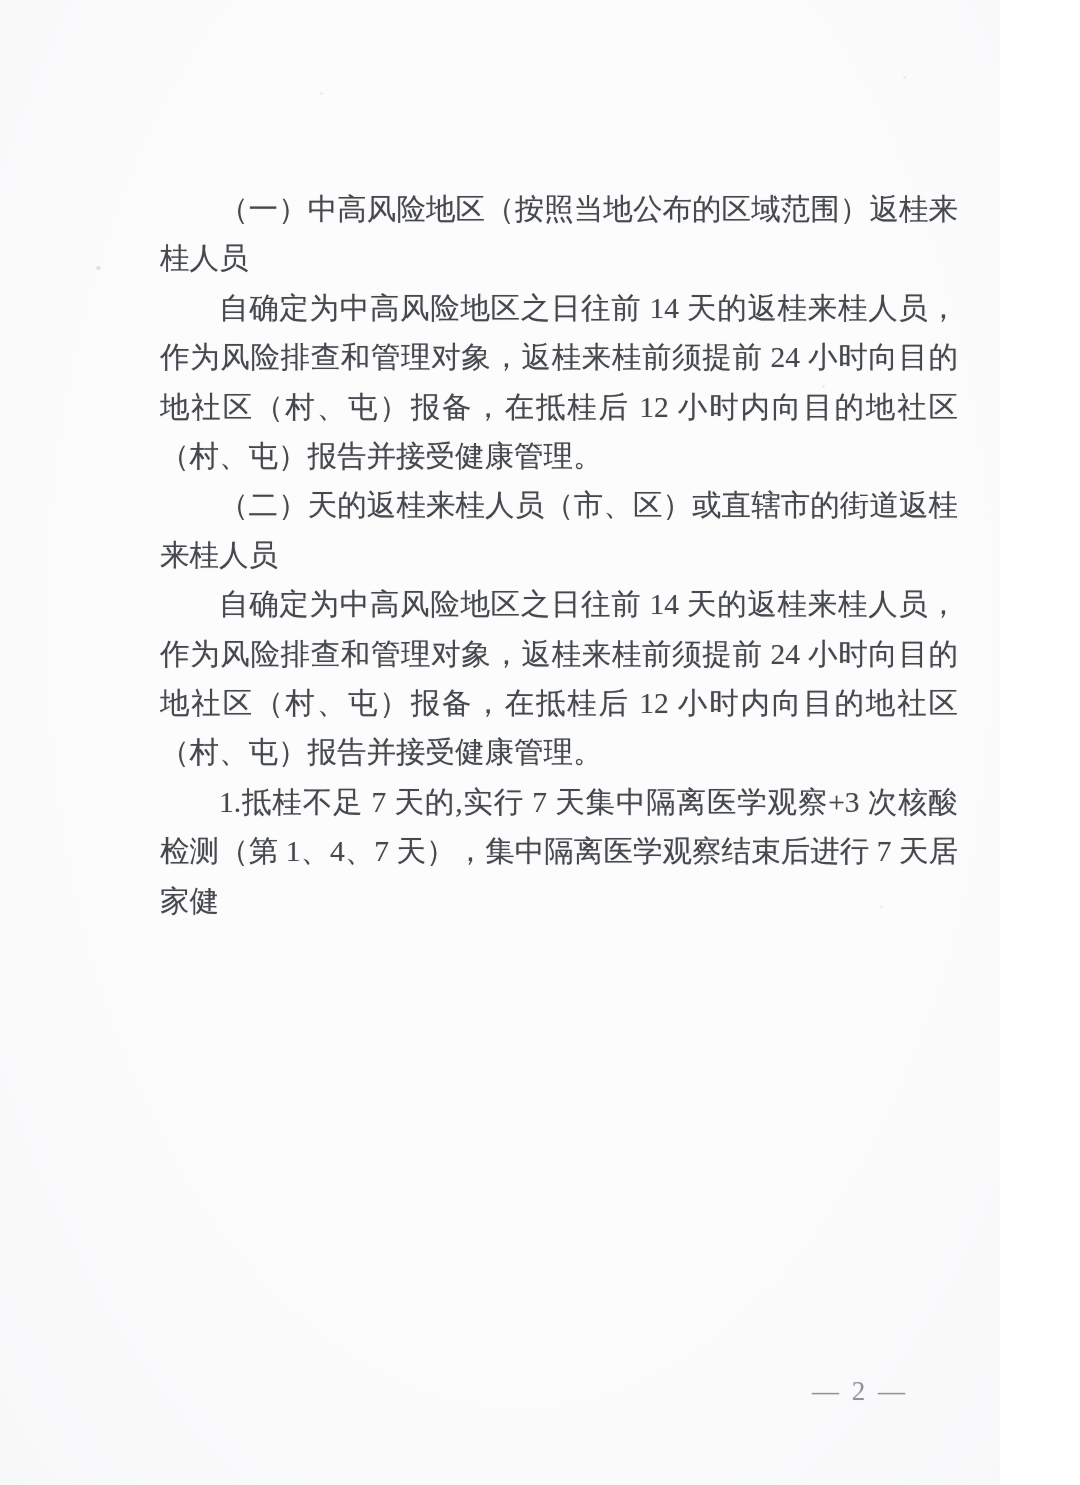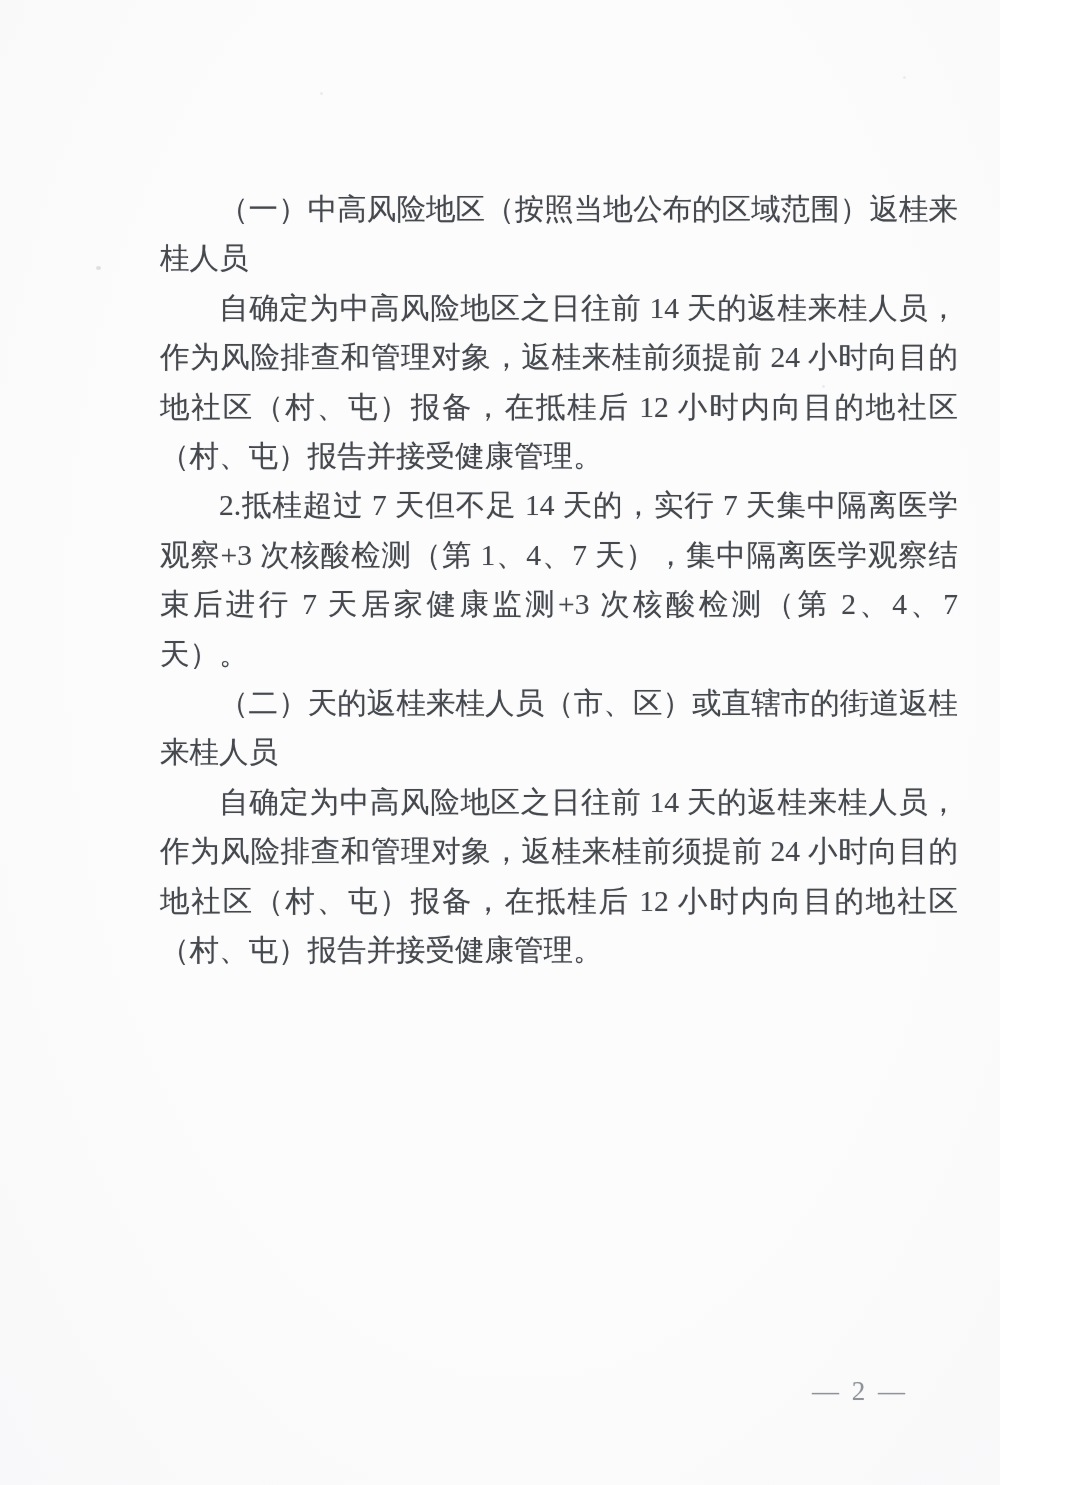--- a/index.html
+++ b/index.html
@@ -55,23 +55,23 @@
   .speck.s5 { left: 822px; top: 385px; width: 3px; height: 3px; background: rgba(160,162,168,0.18); }
   .speck.s6 { left: 880px; top: 905px; width: 3px; height: 3px; background: rgba(160,162,168,0.15); }
 </style>
 </head>
 <body>
 
 <div class="page">
   <div class="doc-body">
       <p class="para">（一）中高风险地区（按照当地公布的区域范围）返桂来桂人员</p>
       <p class="para">自确定为中高风险地区之日往前 14 天的返桂来桂人员，作为风险排查和管理对象，返桂来桂前须提前 24 小时向目的地社区（村、屯）报备，在抵桂后 12 小时内向目的地社区（村、屯）报告并接受健康管理。</p>
-      <p class="para">2.抵桂超过 7 天但不足 14 天的，实行 7 天集中隔离医学观察+3 次核酸检测（第 1、4、7 天），集中隔离医学观察结束后进行 7 天居家健康监测+3 次核酸检测（第 2、4、7 天）。</p>
       <p class="para">（二）天的返桂来桂人员（市、区）或直辖市的街道返桂来桂人员</p>
       <p class="para">自确定为中高风险地区之日往前 14 天的返桂来桂人员，作为风险排查和管理对象，返桂来桂前须提前 24 小时向目的地社区（村、屯）报备，在抵桂后 12 小时内向目的地社区（村、屯）报告并接受健康管理。</p>
+      <p class="para">1.抵桂不足 7 天的,实行 7 天集中隔离医学观察+3 次核酸检测（第 1、4、7 天），集中隔离医学观察结束后进行 7 天居家健</p>
     </div>
   <div class="footer">— 2 —</div>
   <div class="speck s1"></div>
   <div class="speck s2"></div>
   <div class="speck s3"></div>
   <div class="speck s4"></div>
   <div class="speck s5"></div>
   <div class="speck s6"></div>
 </div>
 

